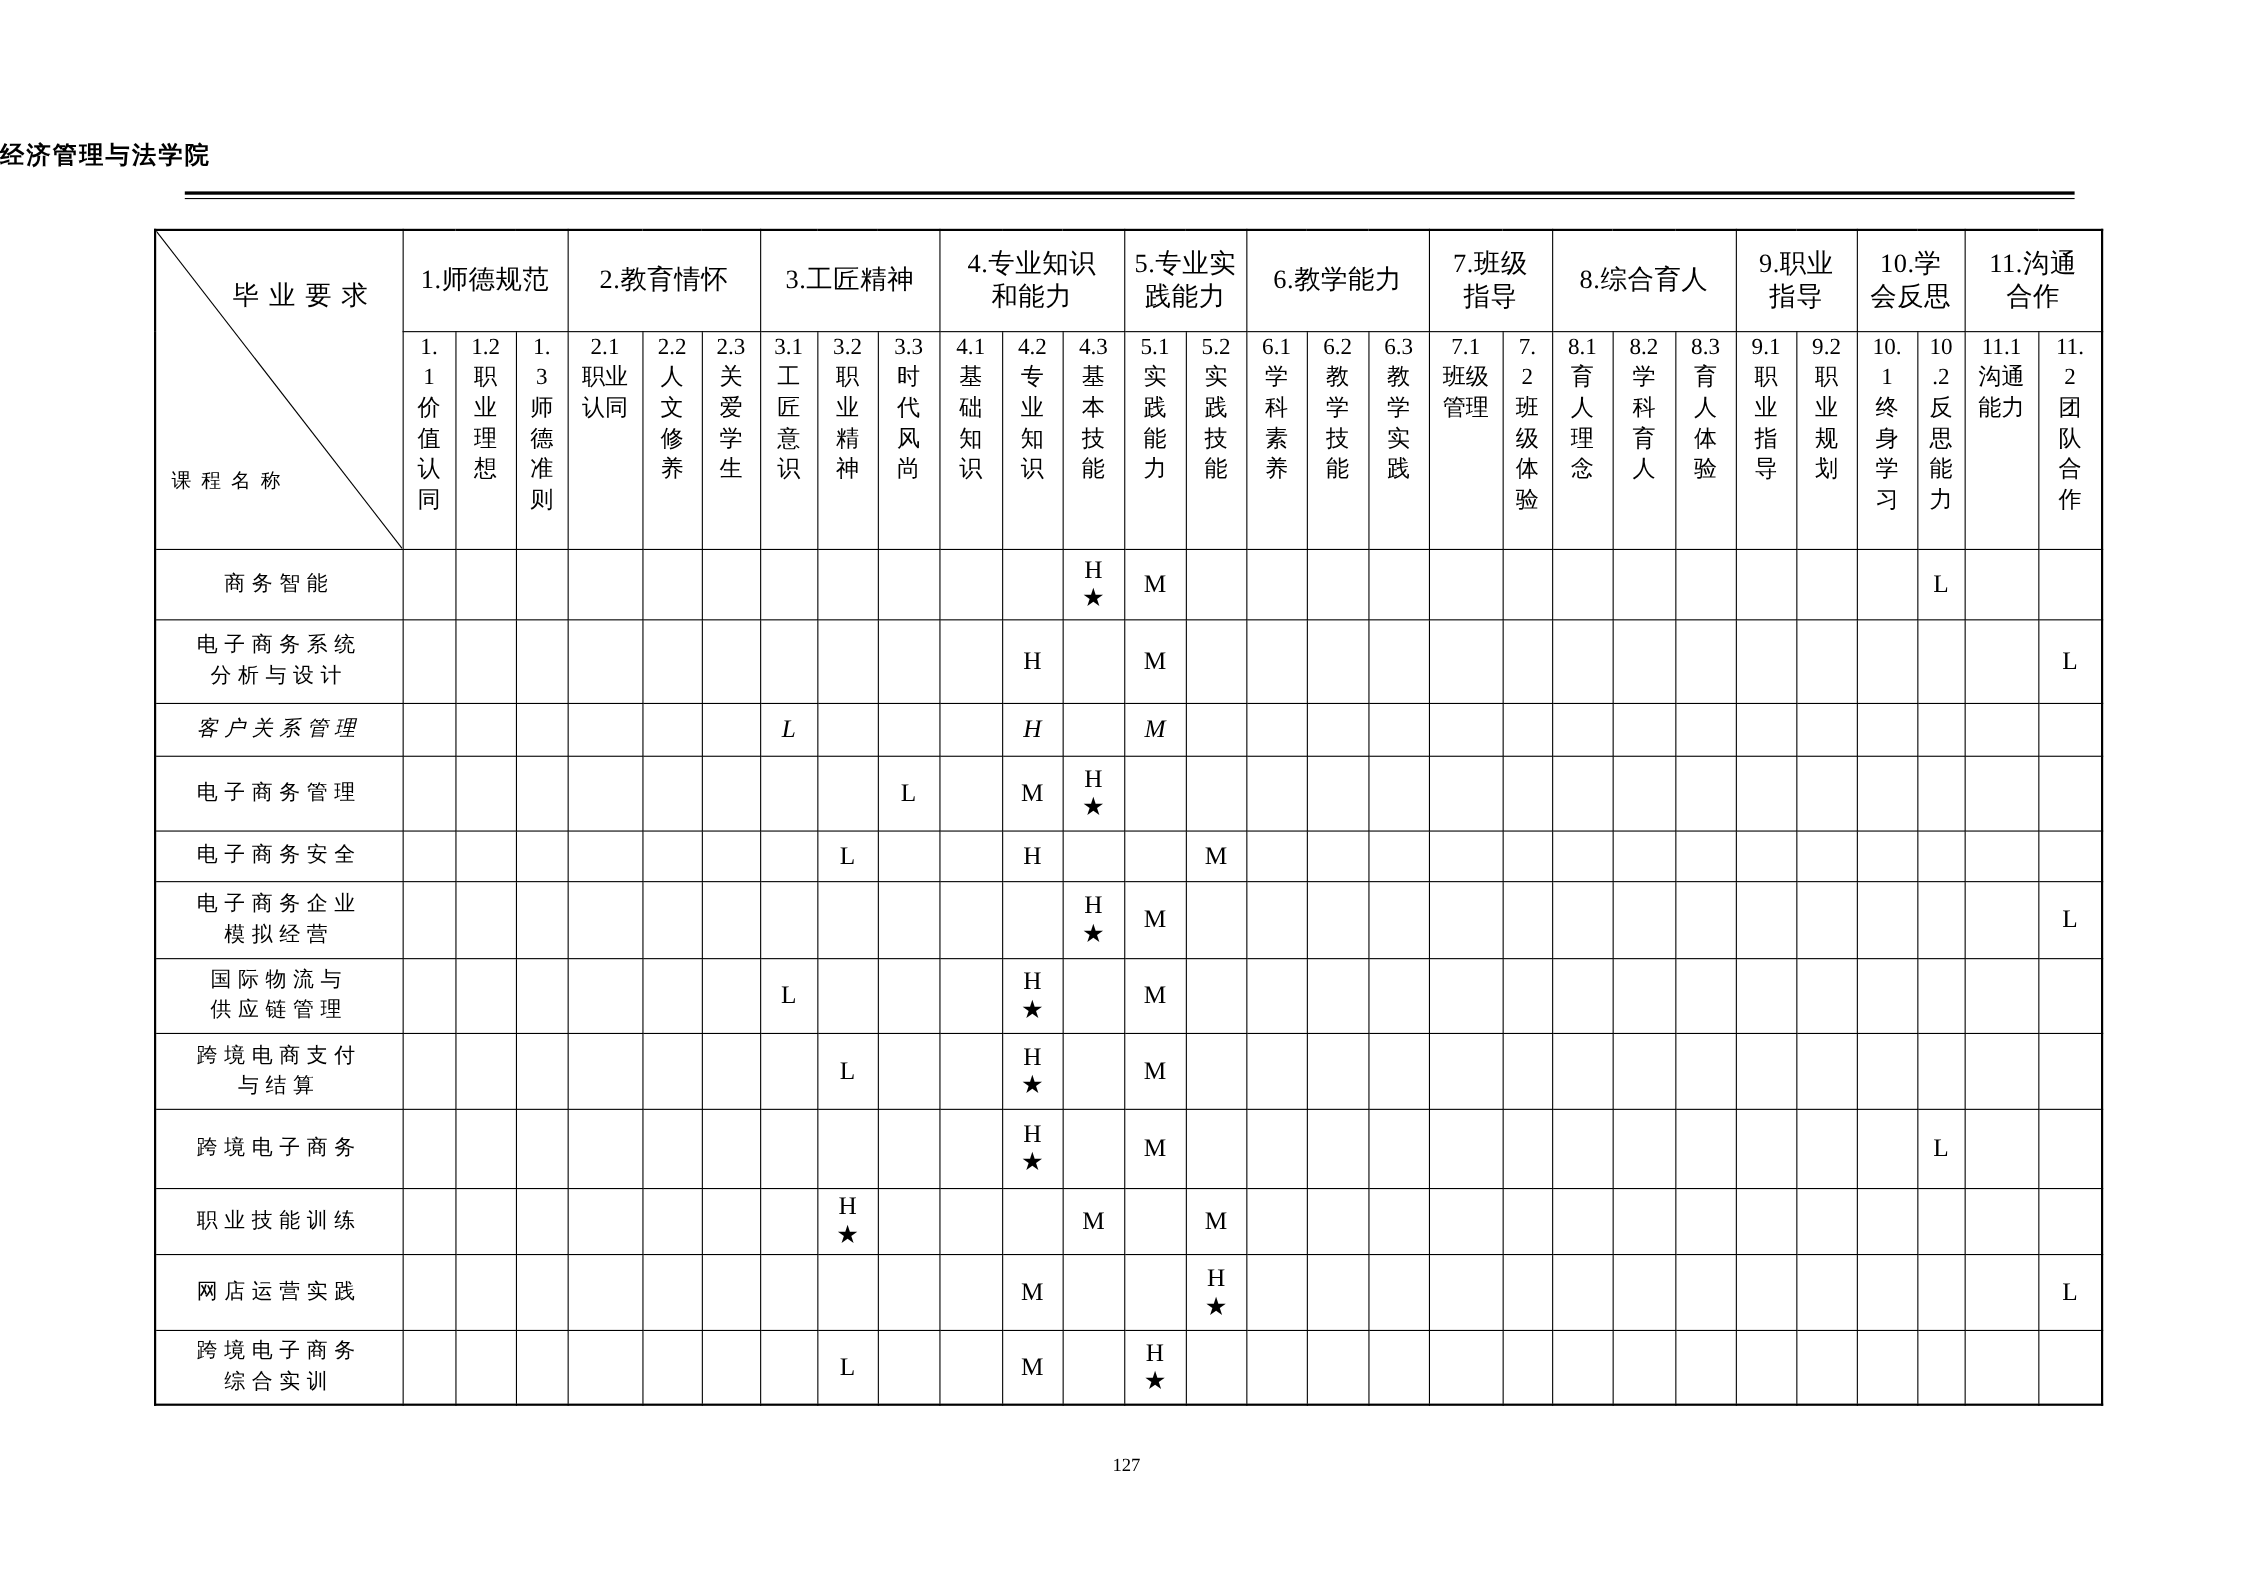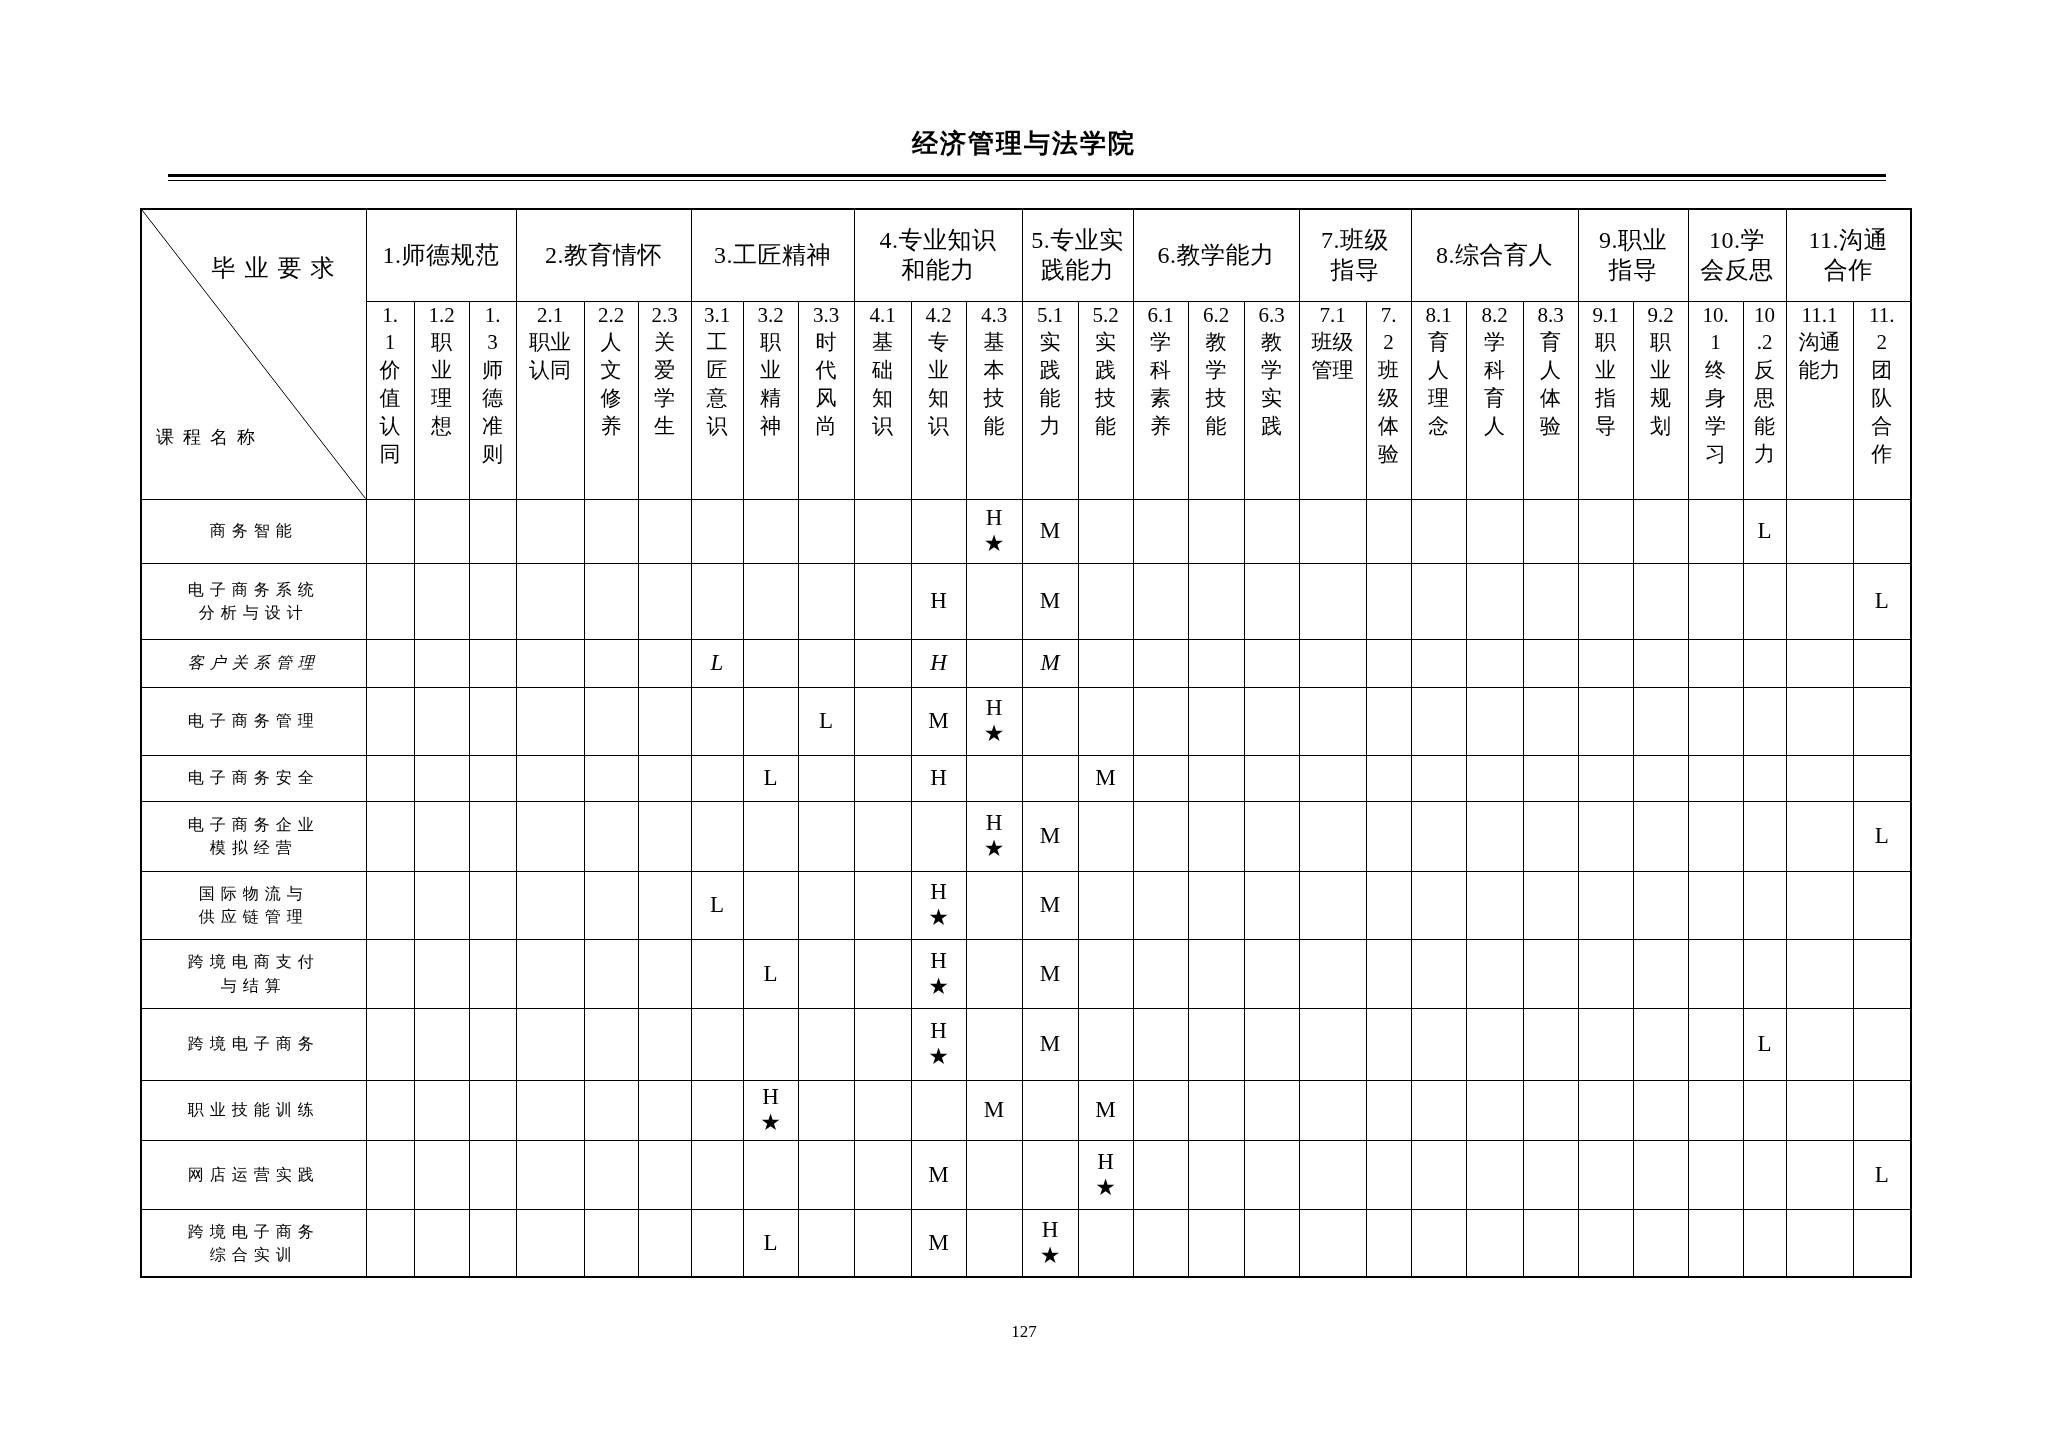--- a/index.html
+++ b/index.html
@@ -2,23 +2,23 @@
 <html><head>
 <meta charset="utf-8">
 <style>
   html,body{margin:0;padding:0;background:#ffffff;}
   .page{
     position:relative;width:2048px;height:1447px;background:#ffffff;
     font-family:"Liberation Serif","DejaVu Serif",serif;color:#000;
     overflow:hidden;
   }
   .title{
-    position:absolute;top:126px;left:0;width:100%;text-align:center;
+    position:absolute;top:126px;left:0;width:100%;text-align:left;
     font-family:"Liberation Sans","DejaVu Sans",sans-serif;
-    font-weight:700;font-size:26px;letter-spacing:2px;
+    font-weight:700;font-size:22px;letter-spacing:2px;
   }
   .title-rule{
     position:absolute;top:174px;left:168px;width:1718px;height:3px;
     border-top:3px solid #000;border-bottom:1px solid #000;
   }
   table.matrix{
     position:absolute;left:140px;top:208px;
     border-collapse:collapse;table-layout:fixed;
     border:2px solid #000;background:#fff;
   }
@@ -31,21 +31,21 @@
   .corner-bottom{position:absolute;bottom:50px;left:14px;font-size:18px;letter-spacing:9px;white-space:nowrap;font-family:Liberation Serif, serif;}
   th.group{
     font-size:24px;text-align:center;vertical-align:middle;
     white-space:pre-line;line-height:1.28;letter-spacing:0.5px;
   }
   th.subcol{
     font-size:21px;text-align:center;vertical-align:top;
     white-space:pre-line;line-height:1.33;padding-top:7px;
   }
   td.course{
-    font-size:16px;text-align:center;vertical-align:middle;
+    font-size:19px;text-align:center;vertical-align:middle;
     white-space:pre-line;line-height:1.45;letter-spacing:6px;
   }
   td.mark{
     font-size:23px;text-align:center;vertical-align:middle;
     white-space:pre-line;line-height:1.12;font-weight:bold;
     font-family:"Liberation Serif","DejaVu Serif",serif;
   }
   .pageno{
     position:absolute;top:1322px;left:0;width:100%;text-align:center;font-size:17px;
   }

